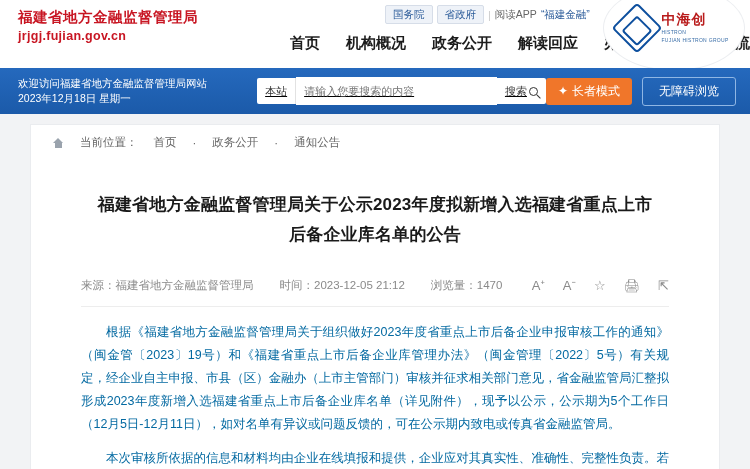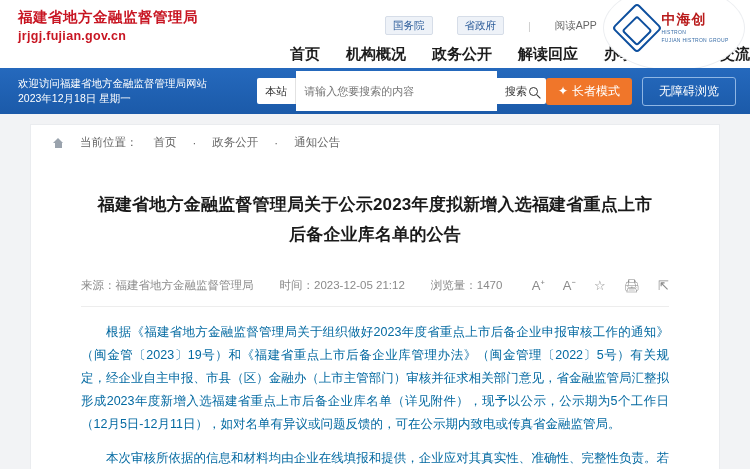--- a/index.html
+++ b/index.html
@@ -41,23 +41,23 @@
   }
   .top-right {
     flex: 1;
     display: flex;
     flex-direction: column;
     align-items: flex-start;
   }
   .gov-links {
     display: flex;
     align-items: center;
-    gap: 24px;
+    gap: 4px;
     margin-left: 170px;
-    margin-top: 16px;
+    margin-top: 5px;
     font-size: 11px;
     color: #555;
   }
   .gov-chip {
     background: #eef2f8;
     border: 1px solid #d6dde8;
     color: #2c5c9a;
     border-radius: 2px;
     padding: 2px 7px;
     font-size: 10.5px;
@@ -125,37 +125,38 @@
   }
   .welcome { color: #ffffff; font-size: 10.5px; line-height: 15px; width: 215px; }
   .searchbox {
     display: flex;
     align-items: center;
     background: #fff;
     border-radius: 2px;
     height: 26px;
     width: 290px;
     margin-left: 25px;
+    text-decoration: underline;
   }
   .scope {
     font-size: 11px;
     color: #333;
     padding: 0 8px;
     border-right: 1px solid #e2e2e2;
     line-height: 26px;
     white-space: nowrap;
   }
   .search-input {
     flex: 1;
     border: none;
     outline: none;
     font-size: 11px;
     color: #888;
     padding: 0 8px;
-    height: 40px;
+    height: 28px;
     font-family: "Liberation Sans", sans-serif;
   }
   .search-btn {
     font-size: 11px;
     color: #333;
     padding: 0 8px;
     display: flex;
     align-items: center;
     gap: 2px;
     white-space: nowrap;

